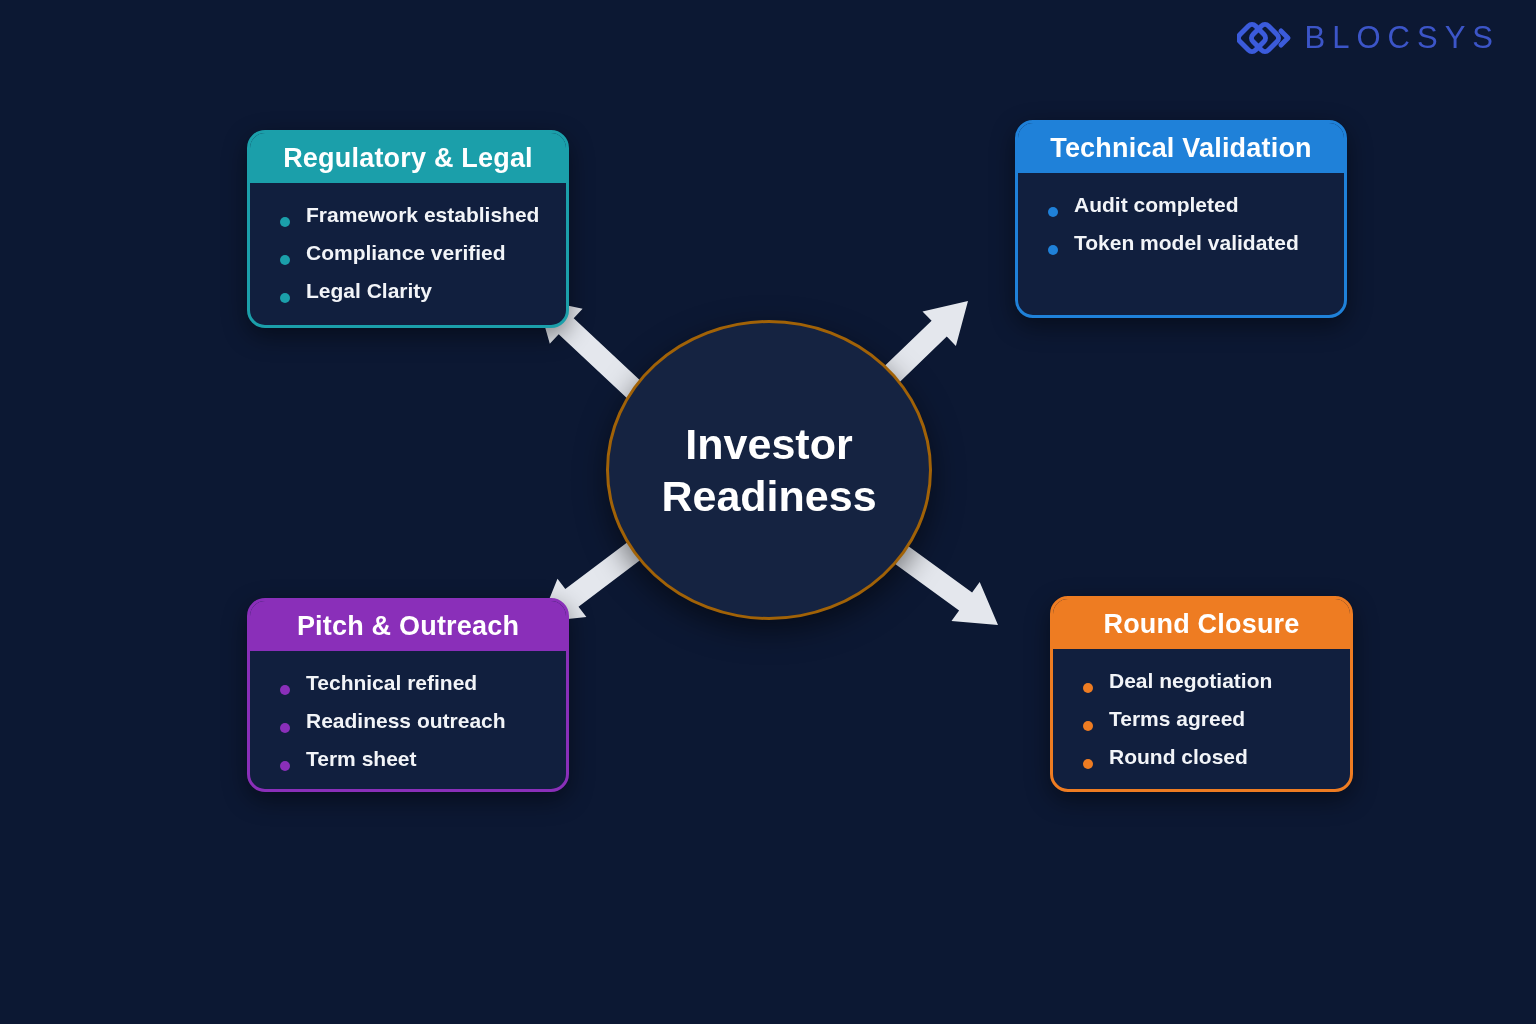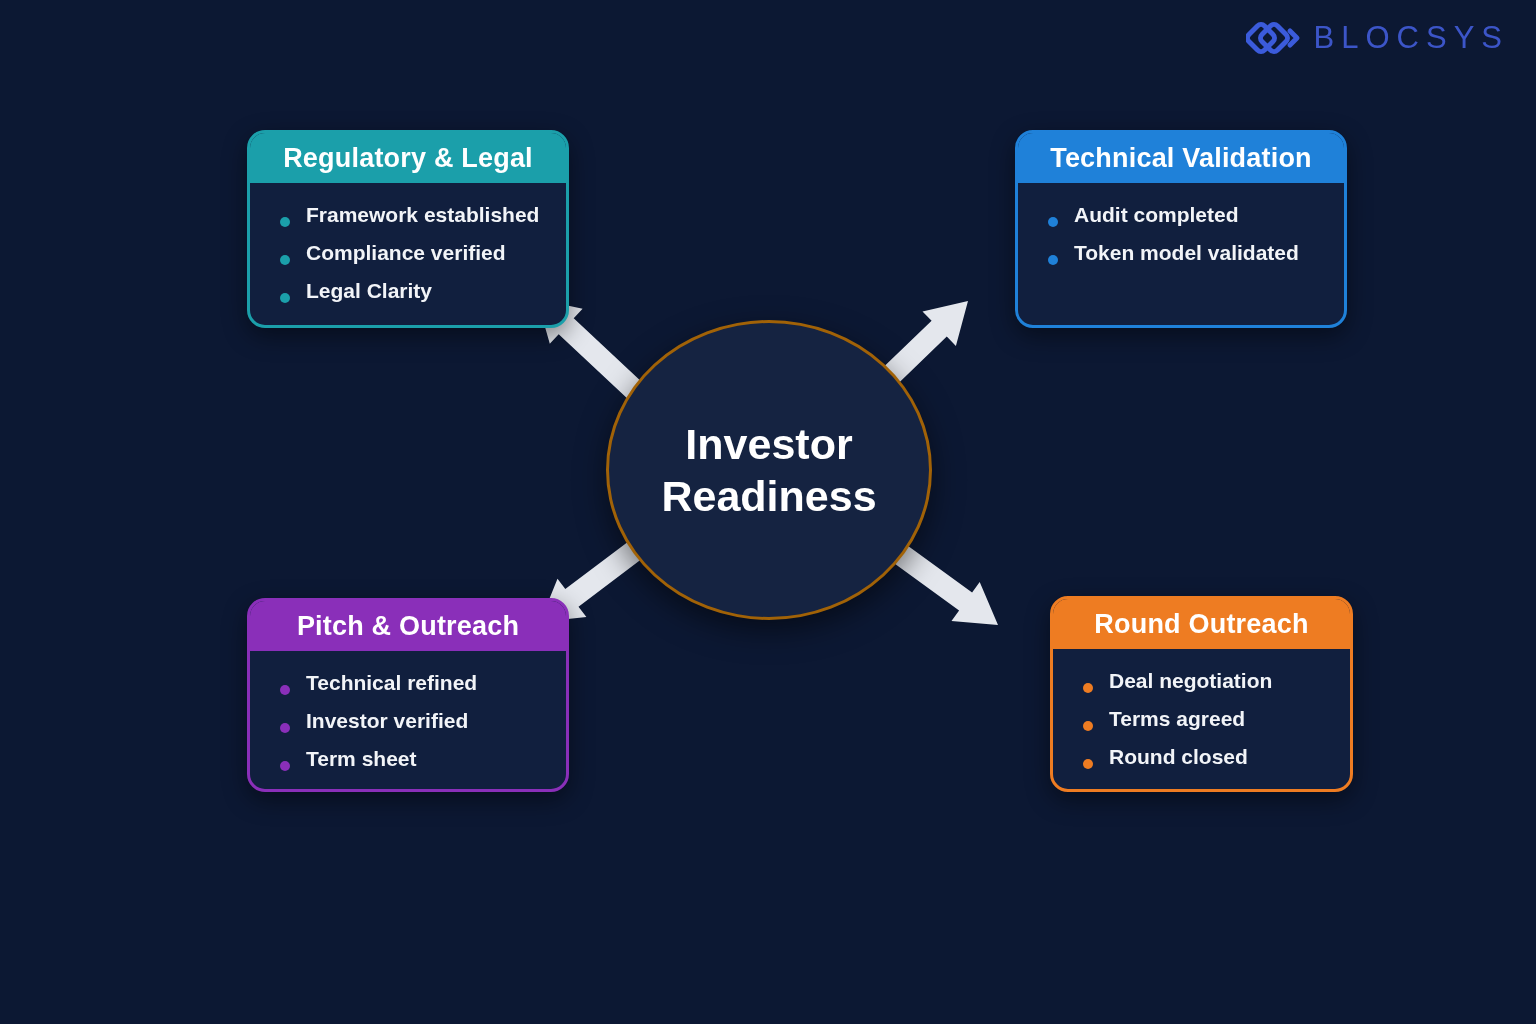--- a/index.html
+++ b/index.html
@@ -13,21 +13,21 @@
     width: 1536px;
     height: 1024px;
     background: #0c1833;
     overflow: hidden;
   }
 
   
   .logo {
     position: absolute;
     top: 14px;
-    right: 27px;
+    right: 36px;
     display: flex;
     align-items: center;
     gap: 10px;
   }
   .logo svg { display: block; }
   .logo-text {
     color: #3c55c8;
     font-size: 31px;
     font-weight: 400;
     letter-spacing: 7px;
@@ -72,21 +72,21 @@
   }
   .fbox .dot {
     width: 10px;
     height: 10px;
     border-radius: 50%;
     background: var(--accent);
     flex: 0 0 auto;
   }
 
   #box-regulatory { left: 207px; top: 130px; width: 316px; height: 192px; }
-  #box-technical  { left: 975px; top: 130px; width: 326px; height: 192px; }
+  #box-technical  { left: 975px; top: 120px; width: 326px; height: 192px; }
   #box-pitch      { left: 207px; top: 598px; width: 316px; height: 188px; }
   #box-round      { left: 1010px; top: 596px; width: 297px; height: 190px; }
 
   
   .center-node {
     position: absolute;
     left: 606px;
     top: 320px;
     width: 320px;
     height: 294px;
@@ -182,31 +182,31 @@
 
   <div class="fbox" id="box-pitch" style="--accent: #8a2fb9;">
     <div class="fhead">Pitch &amp; Outreach</div>
     <ul>
       <li>
           <span class="dot"></span>
           <span>Technical refined</span>
         </li>
       <li>
           <span class="dot"></span>
-          <span>Investor verified</span>
+          <span>Readiness outreach</span>
         </li>
       <li>
           <span class="dot"></span>
           <span>Term sheet</span>
         </li>
     </ul>
   </div>
 
   <div class="fbox" id="box-round" style="--accent: #ee7c22;">
-    <div class="fhead">Round Outreach</div>
+    <div class="fhead">Round Closure</div>
     <ul>
       <li>
           <span class="dot"></span>
           <span>Deal negotiation</span>
         </li>
       <li>
           <span class="dot"></span>
           <span>Terms agreed</span>
         </li>
       <li>

